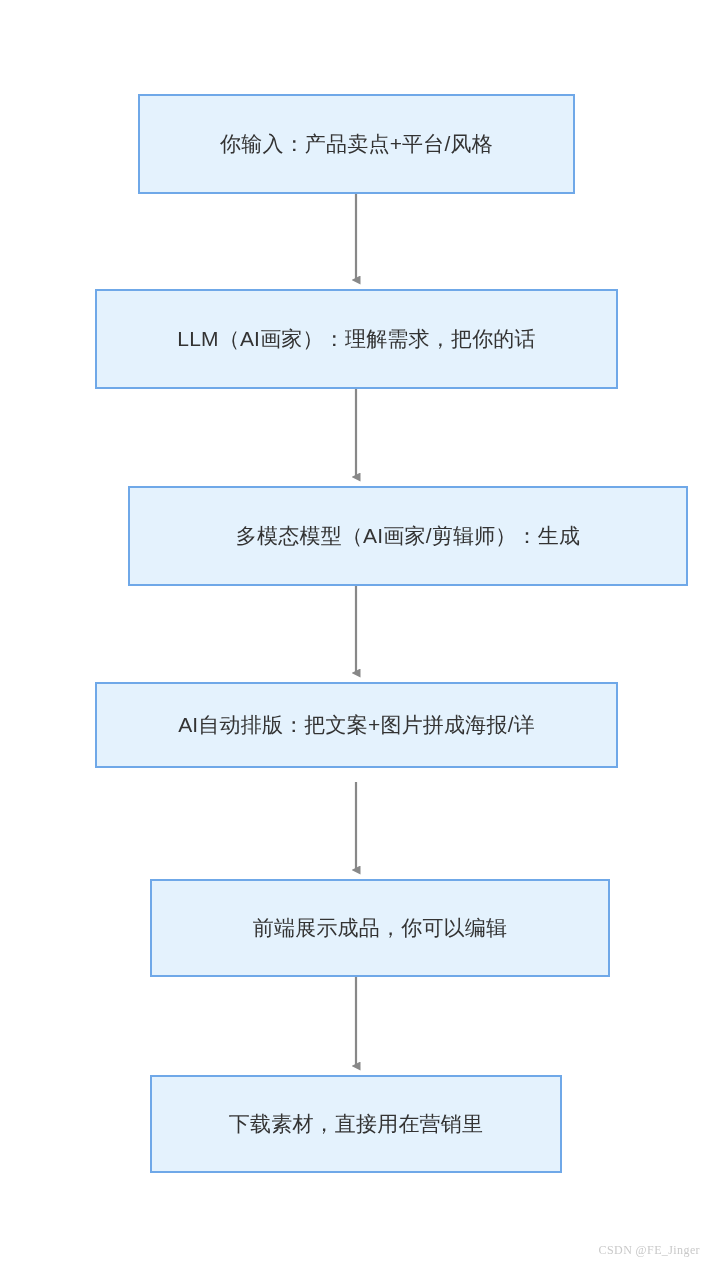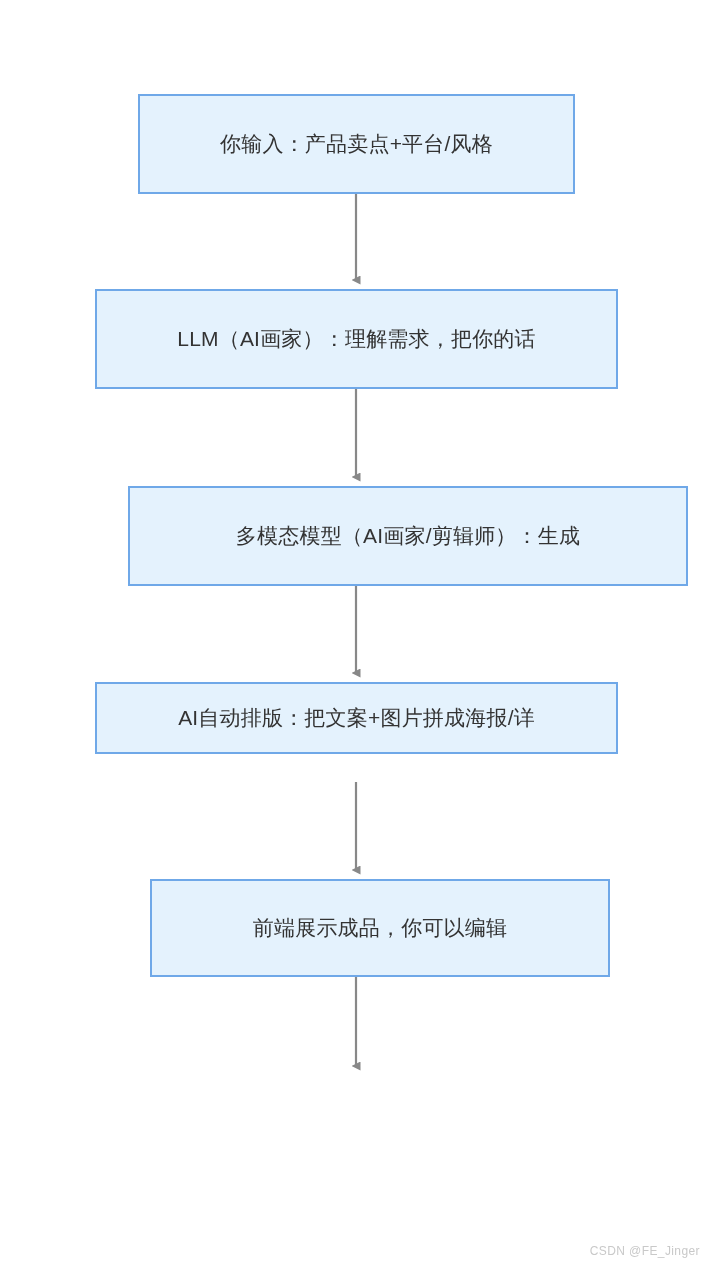--- a/index.html
+++ b/index.html
@@ -36,41 +36,41 @@
     color: #333333;
     line-height: 1.2;
     letter-spacing: 0.2px;
     white-space: nowrap;
     text-align: center;
   }
   
   .n1 { left: 138px; top: 94px;   width: 437px; height: 100px; }
   .n2 { left: 95px;  top: 289px;  width: 523px; height: 100px; }
   .n3 { left: 120px; top: 486px;  width: 560px; height: 100px; margin-left: 8px; }
-  .n4 { left: 95px;  top: 682px;  width: 523px; height: 72px; }
+  .n4 { left: 95px;  top: 682px;  width: 523px; height: 86px; }
   .n5 { left: 150px; top: 879px;  width: 460px; height: 98px;  }
   .n6 { left: 150px; top: 1075px; width: 412px; height: 98px;  }
 
   
   .edge {
     position: absolute;
     left: 0;
     top: 0;
     width: 712px;
     height: 1268px;
     pointer-events: none;
   }
   .watermark {
     position: absolute;
     right: 12px;
     bottom: 10px;
     font-size: 12px;
     color: #c9c9c9;
     letter-spacing: 0.4px;
-    font-family: Liberation Sans, sans-serif;
+    font-family: Liberation Serif, serif;
   }
 </style>
 </head>
 <body>
 
 <div id="flowchart">
 
   <svg class="edge" viewBox="0 0 712 1268" width="712" height="1268" aria-hidden="true">
     <defs>
       <marker id="arrowhead" markerWidth="10" markerHeight="9" refX="4.5" refY="4.5" orient="auto" markerUnits="userSpaceOnUse">
@@ -100,16 +100,19 @@
   </div>
 
   <div class="node n4">
     <span class="node-label">AI自动排版：把文案+图片拼成海报/详</span>
   </div>
 
   <div class="node n5">
     <span class="node-label">前端展示成品，你可以编辑</span>
   </div>
 
+  <div class="node n6">
+    <span class="node-label">下载素材，直接用在营销里</span>
+  </div>
 
   <div class="watermark">CSDN @FE_Jinger</div>
 
 </div>
 
 </body></html>

